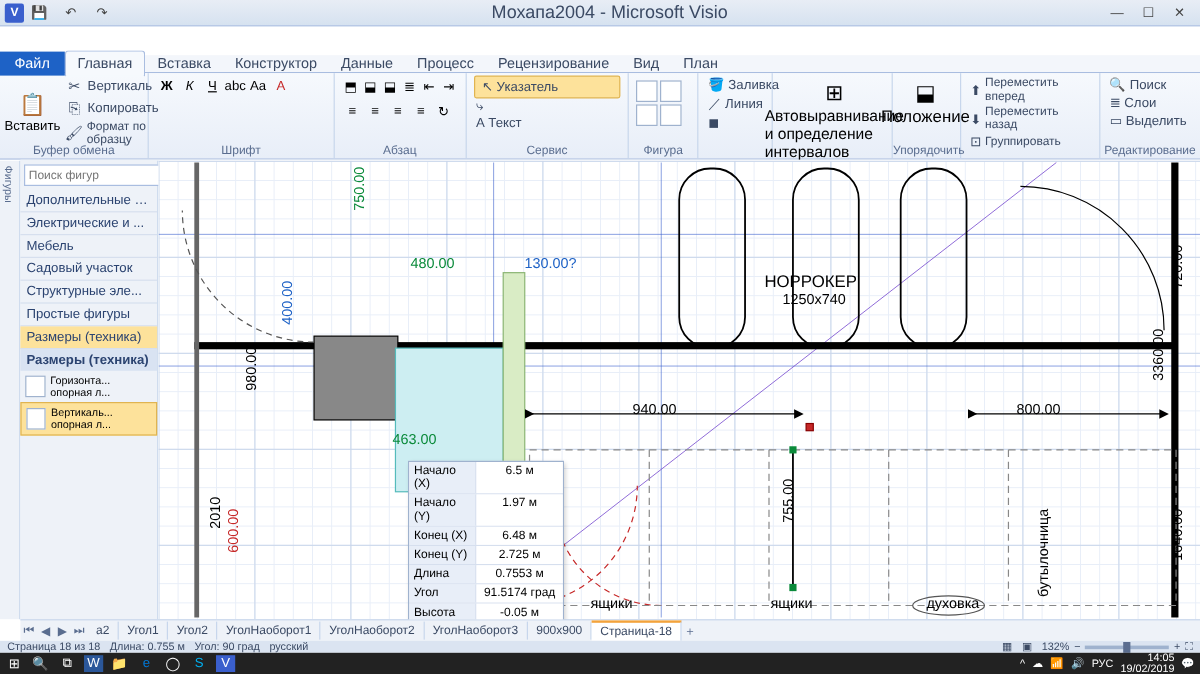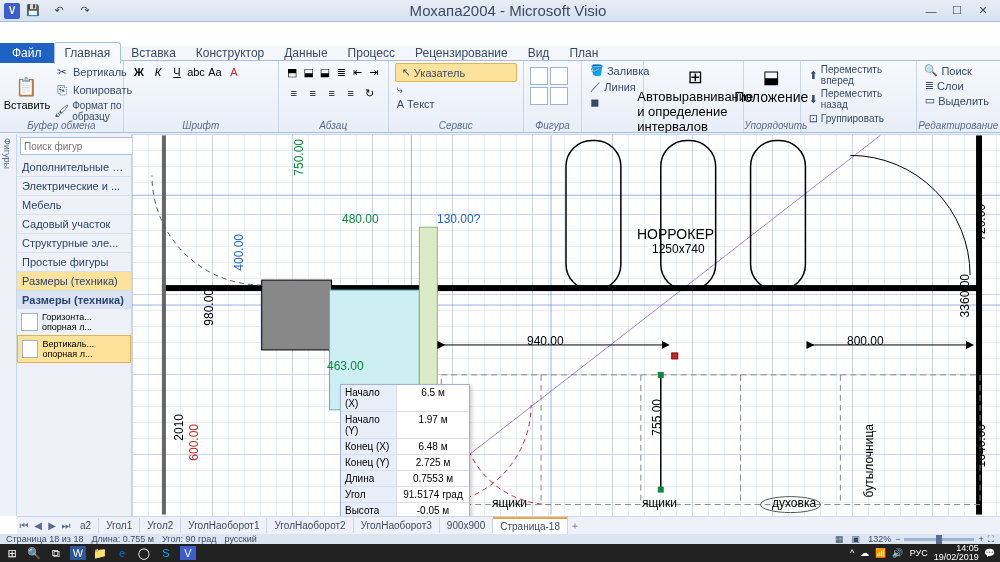--- a/index.html
+++ b/index.html
@@ -13,21 +13,21 @@
   
   
   .filetabs { height: 15px; background:#f3f6fb; display:flex; align-items:center; border-bottom:1px solid #a9bde0;margin-top:24px; }
   .filebtn { background:#1e62c6; color:#fff; padding:3px 12px; font-size:12px; }
   .rtab { padding:3px 10px; font-size:12px; color:#3b4a64; cursor:pointer;}
   .rtab.active { background:#f6f9fd; border:1px solid #a9bde0; border-bottom:1px solid #f6f9fd; border-radius:3px 3px 0 0;}
   
   
   .ribbon { height: 72px; background:linear-gradient(#f6f9fd,#e8eef8); border-bottom:1px solid #a9bde0; display:flex; }
   .rgroup { border-right:1px solid #c7d6ec; padding:2px 6px 0 6px; display:flex; flex-direction:column; position:relative;}
-  .rgroup-label { position:absolute; bottom:1px; left:0; right:0; text-align:center; font-size:10px; color:#5a6d8f;font-style:italic;}
+  .rgroup-label { position:absolute; bottom:1px; left:0; right:0; text-align:center; font-size:10px; color:#5a6d8f;}
   .rbtn { display:flex; align-items:center; gap:3px; padding:1px 2px; font-size:11px; color:#3b4a64; cursor:pointer;}
   .bigbtn { display:flex; flex-direction:column; align-items:center; justify-content:center; width:42px; padding:2px;}
   .icon16{width:16px;height:16px;display:inline-flex;align-items:center;justify-content:center;font-size:12px;}
   .icon24{width:24px;height:24px;display:inline-flex;align-items:center;justify-content:center;font-size:18px;}
   .combo { height:18px; border:1px solid #a9bde0; background:#fff; font-size:11px; padding:0 14px 0 4px; position:relative; display:flex; align-items:center;}
   .combo::after{content:"▾"; position:absolute; right:2px; font-size:8px; color:#5a6d8f;}
   .btnrow{display:flex; gap:1px;}
   .mini{width:18px;height:18px;border:1px solid transparent;display:flex;align-items:center;justify-content:center;font-size:11px;cursor:pointer;}
   .pointer-btn{background:#fde29b;border:1px solid #e0b450;padding:2px 6px;border-radius:2px;}
   

